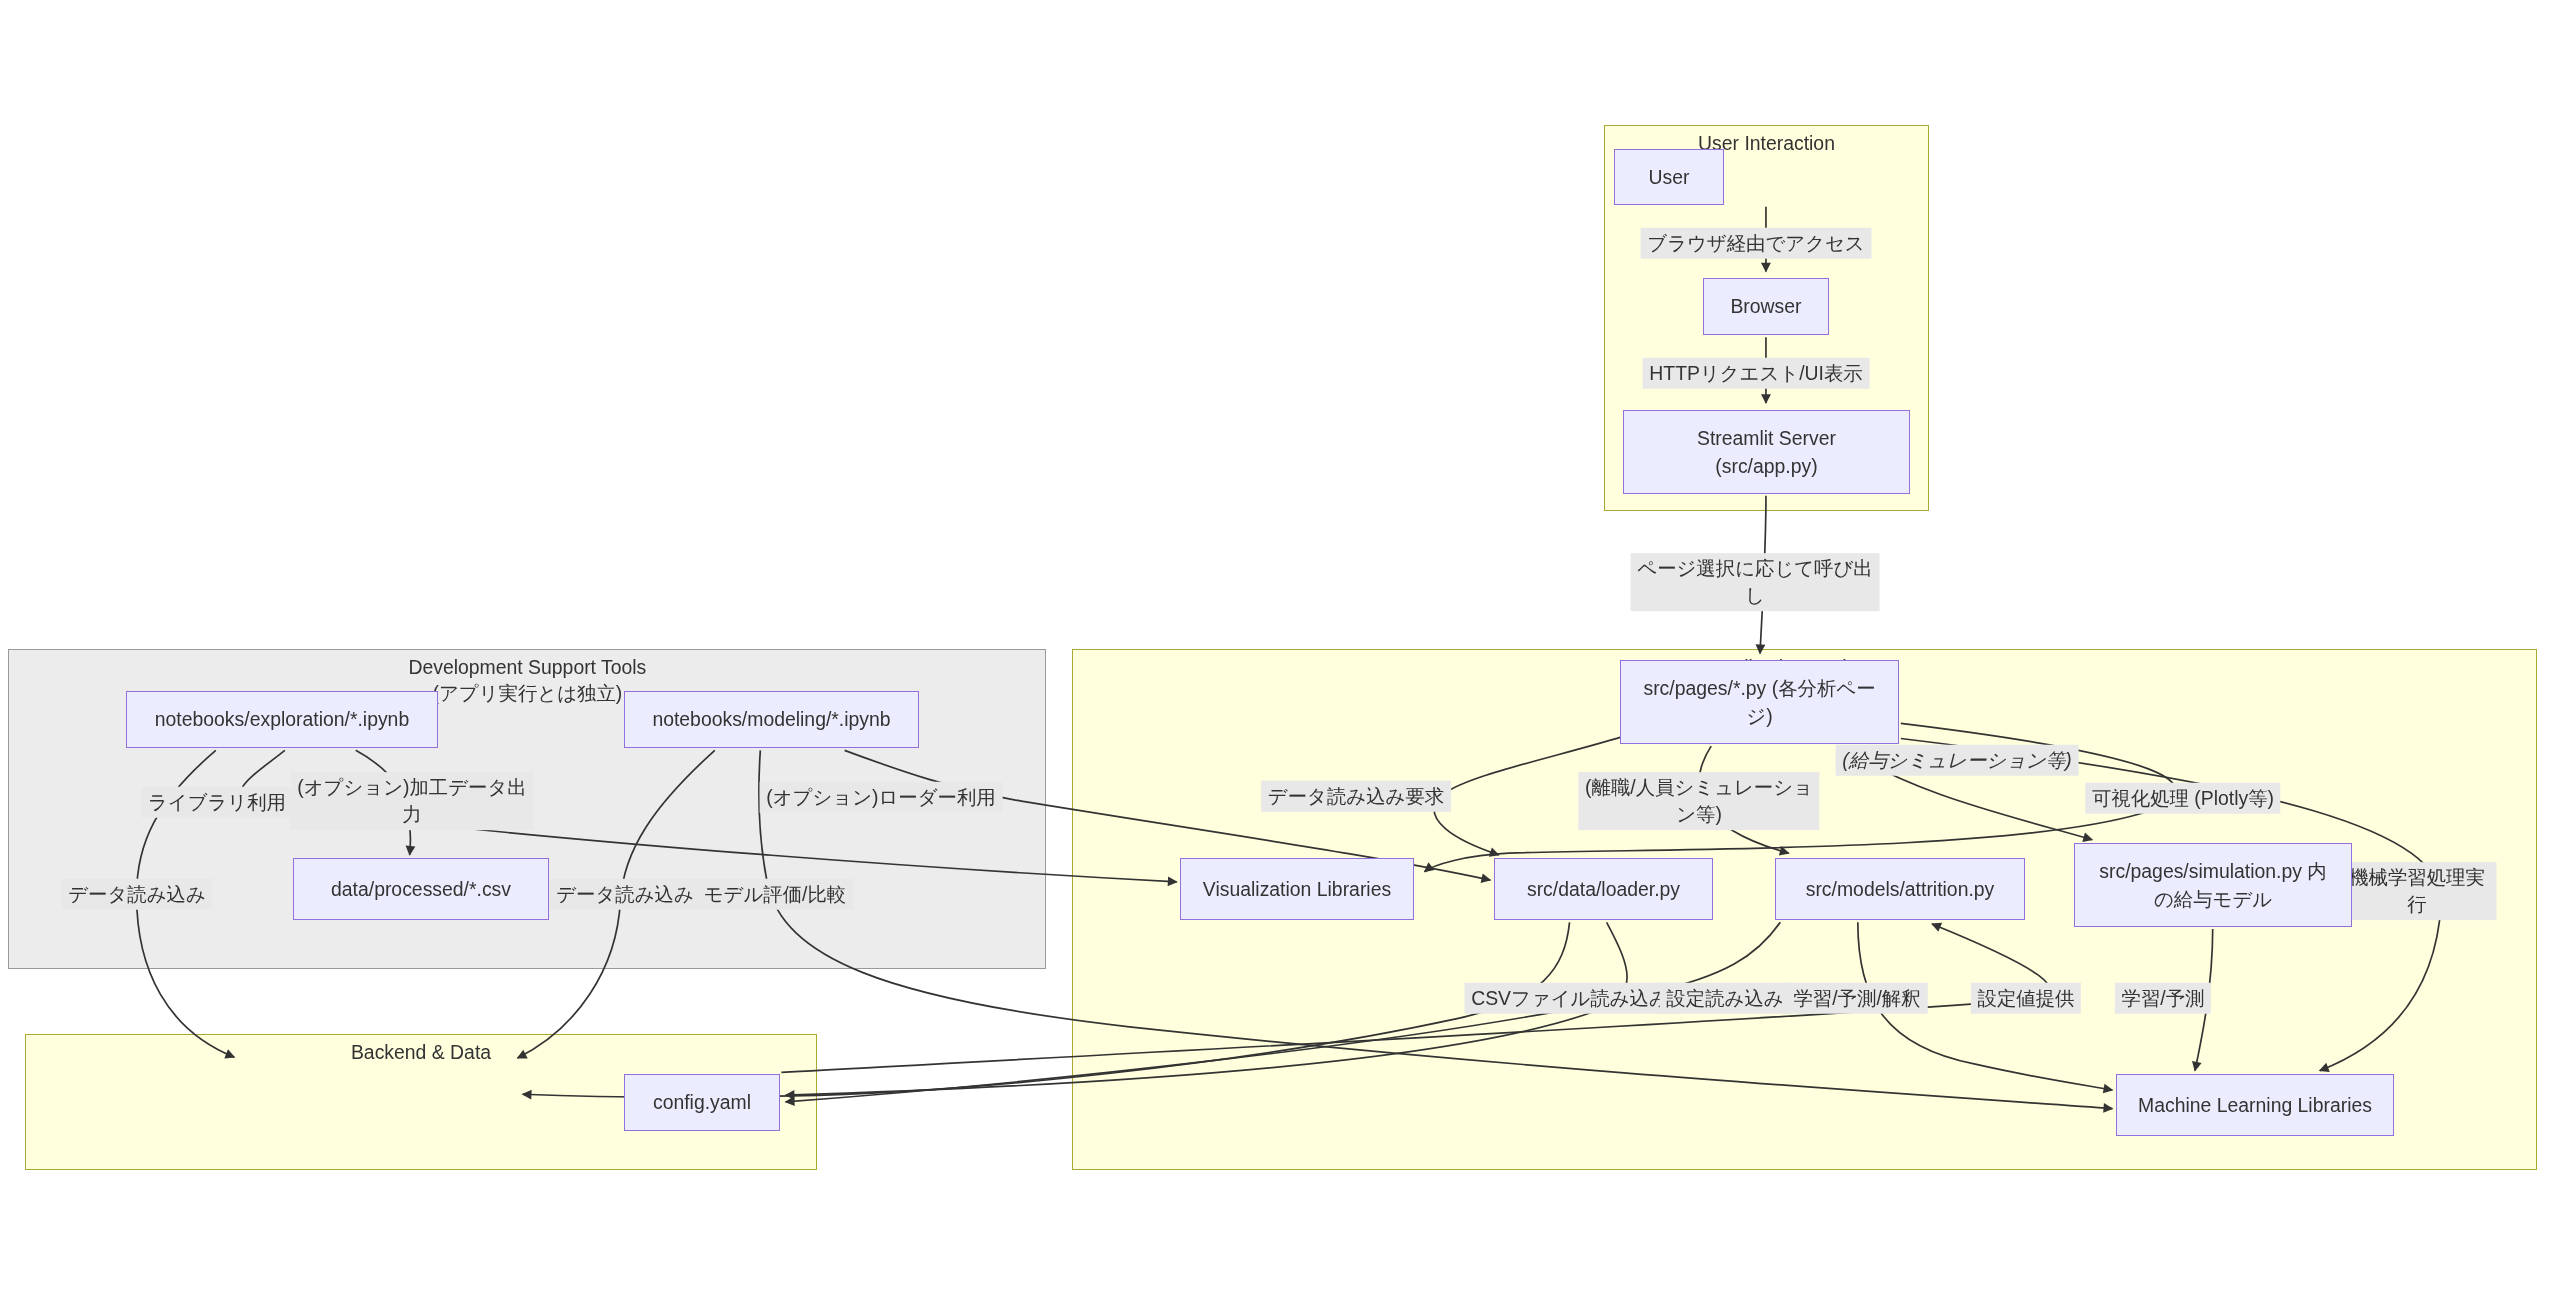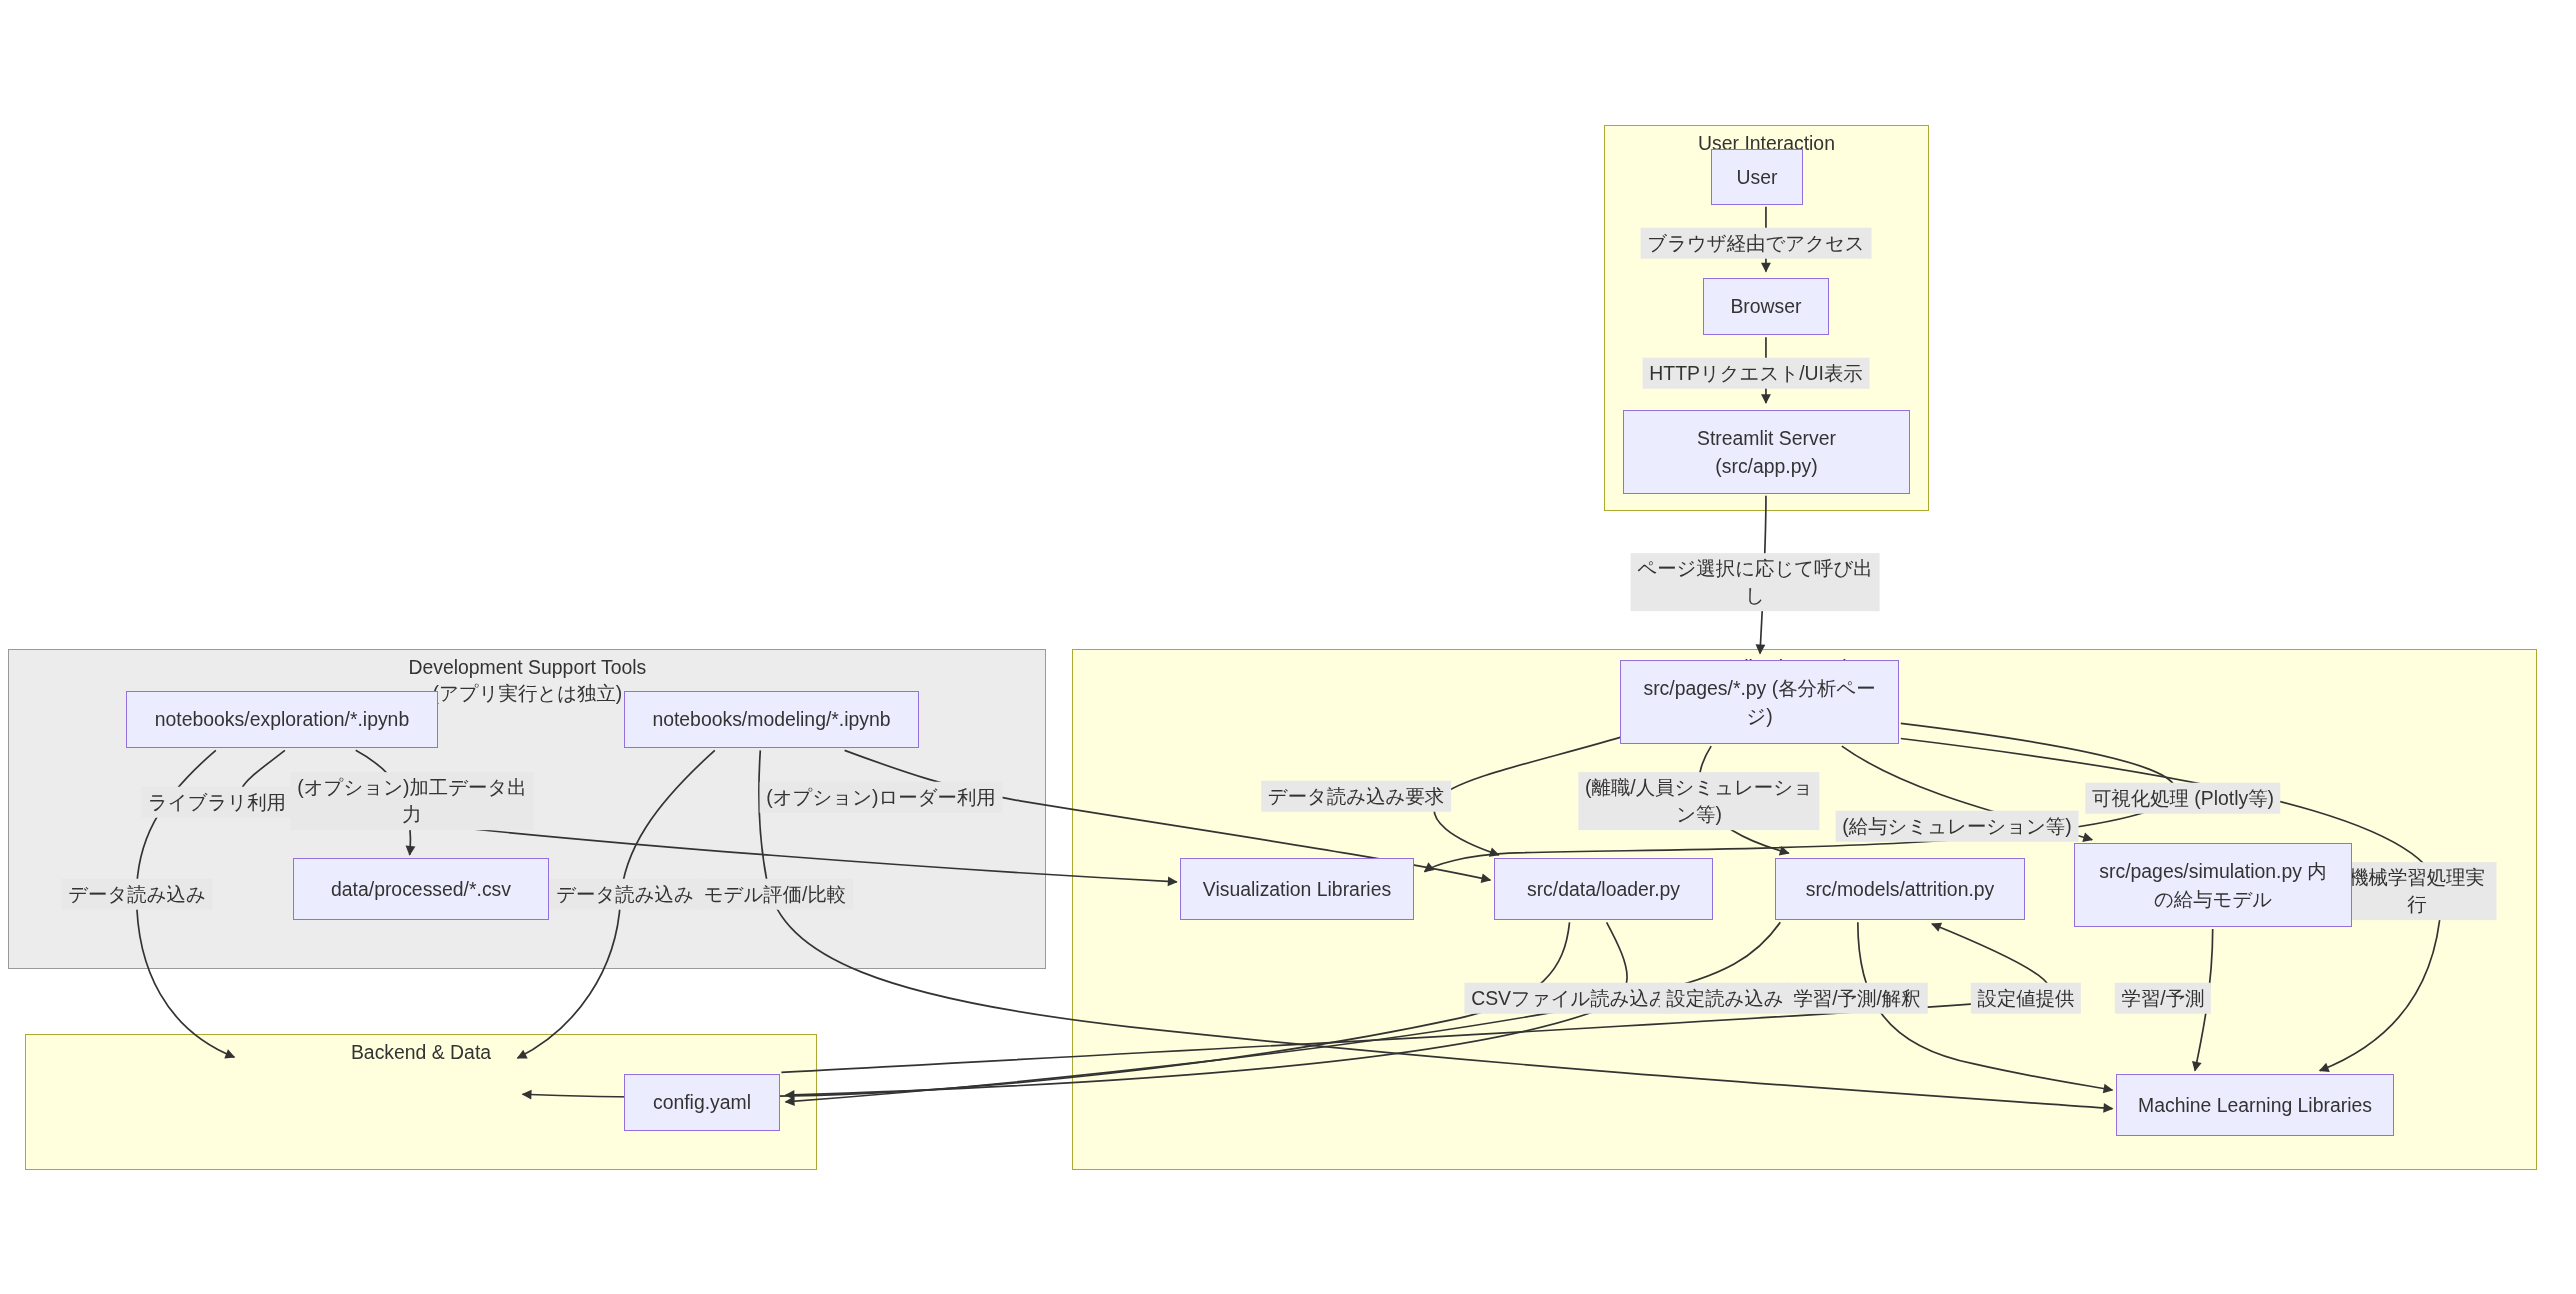--- a/index.html
+++ b/index.html
@@ -118,36 +118,36 @@
       <path d="M902,890 C898,950 902,1005 910,1046 C928,1136 1050,1185 1340,1218 C1820,1270 2300,1300 2506,1315" fill="none" stroke="#333333" stroke-width="2" marker-end="url(#arrow)"></path>
       <path d="M1002,890 C1072,916 1130,936 1210,950 C1430,986 1640,1016 1768,1044" fill="none" stroke="#333333" stroke-width="2" marker-end="url(#arrow)"></path>
     </svg>
     <div class="edge-label" style="left: 1756px; top: 243px;">ブラウザ経由でアクセス</div>
     <div class="edge-label" style="left: 1756px; top: 373px;">HTTPリクエスト/UI表示</div>
     <div class="edge-label" style="left: 1755px; top: 582px;">ページ選択に応じて呼び出
 し</div>
     <div class="edge-label" style="left: 1356px; top: 796px;">データ読み込み要求</div>
     <div class="edge-label" style="left: 1699px; top: 801px;">(離職/人員シミュレーショ
 ン等)</div>
-    <div class="edge-label" style="left: 1957px; top: 826px;">(給与シミュレーション等)</div>
+    <div class="edge-label" style="left: 1957px; top: 760px; font-style: italic;">(給与シミュレーション等)</div>
     <div class="edge-label" style="left: 2183px; top: 798px;">可視化処理 (Plotly等)</div>
     <div class="edge-label" style="left: 2417px; top: 891px;">機械学習処理実行</div>
     <div class="edge-label" style="left: 1570px; top: 998px;">CSVファイル読み込み</div>
     <div class="edge-label" style="left: 1725px; top: 998px;">設定読み込み</div>
     <div class="edge-label" style="left: 1857px; top: 998px;">学習/予測/解釈</div>
     <div class="edge-label" style="left: 2026px; top: 998px;">設定値提供</div>
     <div class="edge-label" style="left: 2163px; top: 998px;">学習/予測</div>
     <div class="edge-label" style="left: 217px; top: 802px; text-align: center;">ライブラリ利用</div>
     <div class="edge-label" style="left: 412px; top: 801px;">(オプション)加工データ出
 力</div>
     <div class="edge-label" style="left: 137px; top: 894px;">データ読み込み</div>
     <div class="edge-label" style="left: 625px; top: 894px;">データ読み込み</div>
     <div class="edge-label" style="left: 775px; top: 894px;">モデル評価/比較</div>
     <div class="edge-label" style="left: 881px; top: 797px;">(オプション)ローダー利用</div>
-    <div class="node" style="left: 1711px; top: 149px; width: 92px; height: 56px;"><span>User</span></div>
+    <div class="node" style="left: 1614px; top: 149px; width: 110px; height: 56px;"><span>User</span></div>
     <div class="node" style="left: 1703px; top: 278px; width: 126px; height: 57px;"><span>Browser</span></div>
     <div class="node" style="left: 1623px; top: 410px; width: 287px; height: 84px;"><span>Streamlit Server
 (src/app.py)</span></div>
     <div class="node" style="left: 1620px; top: 660px; width: 279px; height: 84px;"><span>src/pages/*.py (各分析ペー
 ジ)</span></div>
     <div class="node" style="left: 126px; top: 691px; width: 312px; height: 57px;"><span>notebooks/exploration/*.ipynb</span></div>
     <div class="node" style="left: 624px; top: 691px; width: 295px; height: 57px;"><span>notebooks/modeling/*.ipynb</span></div>
     <div class="node" style="left: 293px; top: 858px; width: 256px; height: 62px;"><span>data/processed/*.csv</span></div>
     <div class="node" style="left: 1180px; top: 858px; width: 234px; height: 62px;"><span>Visualization Libraries</span></div>
     <div class="node" style="left: 1494px; top: 858px; width: 219px; height: 62px;"><span>src/data/loader.py</span></div>

